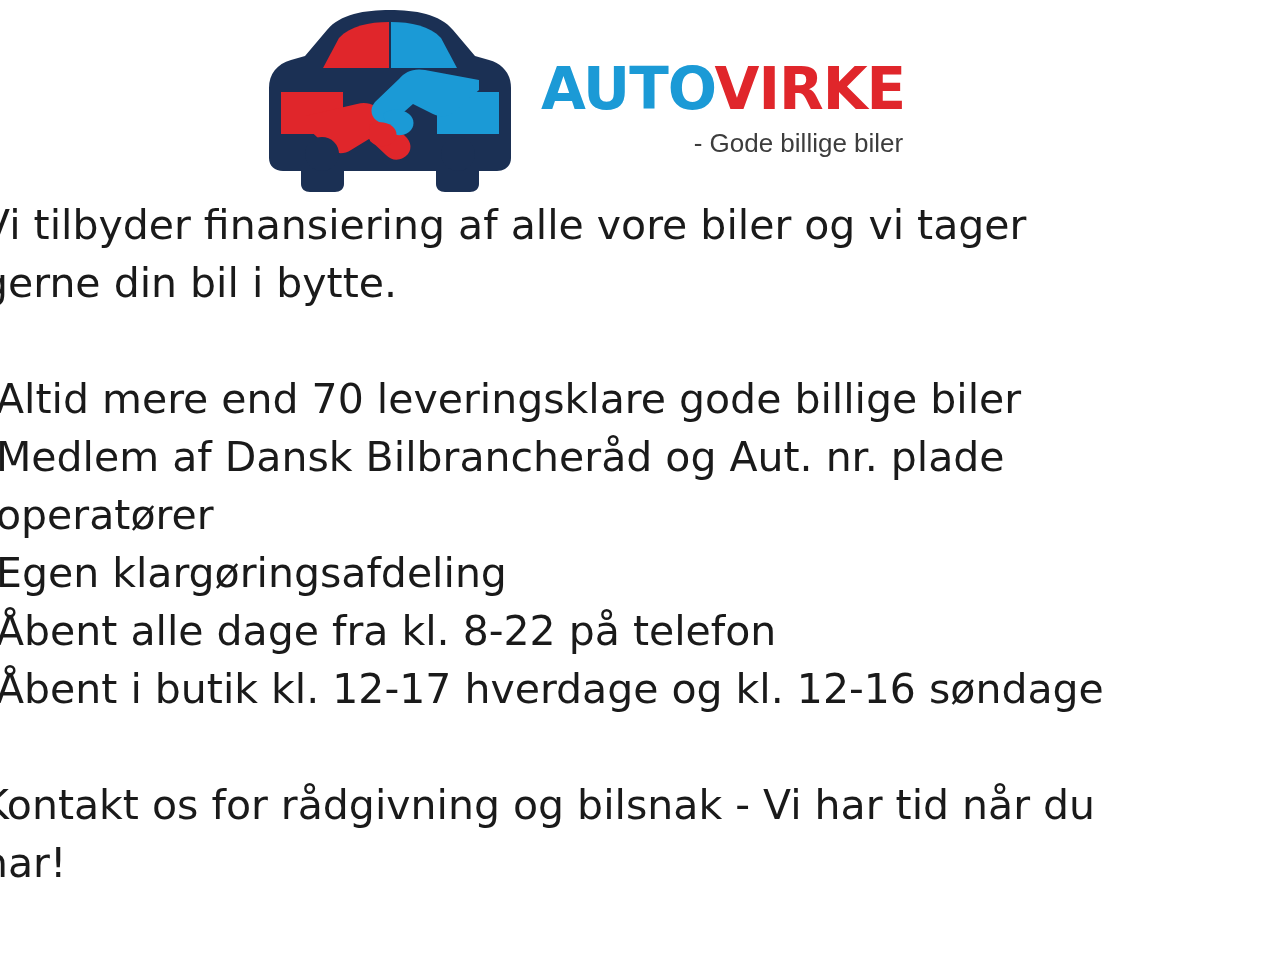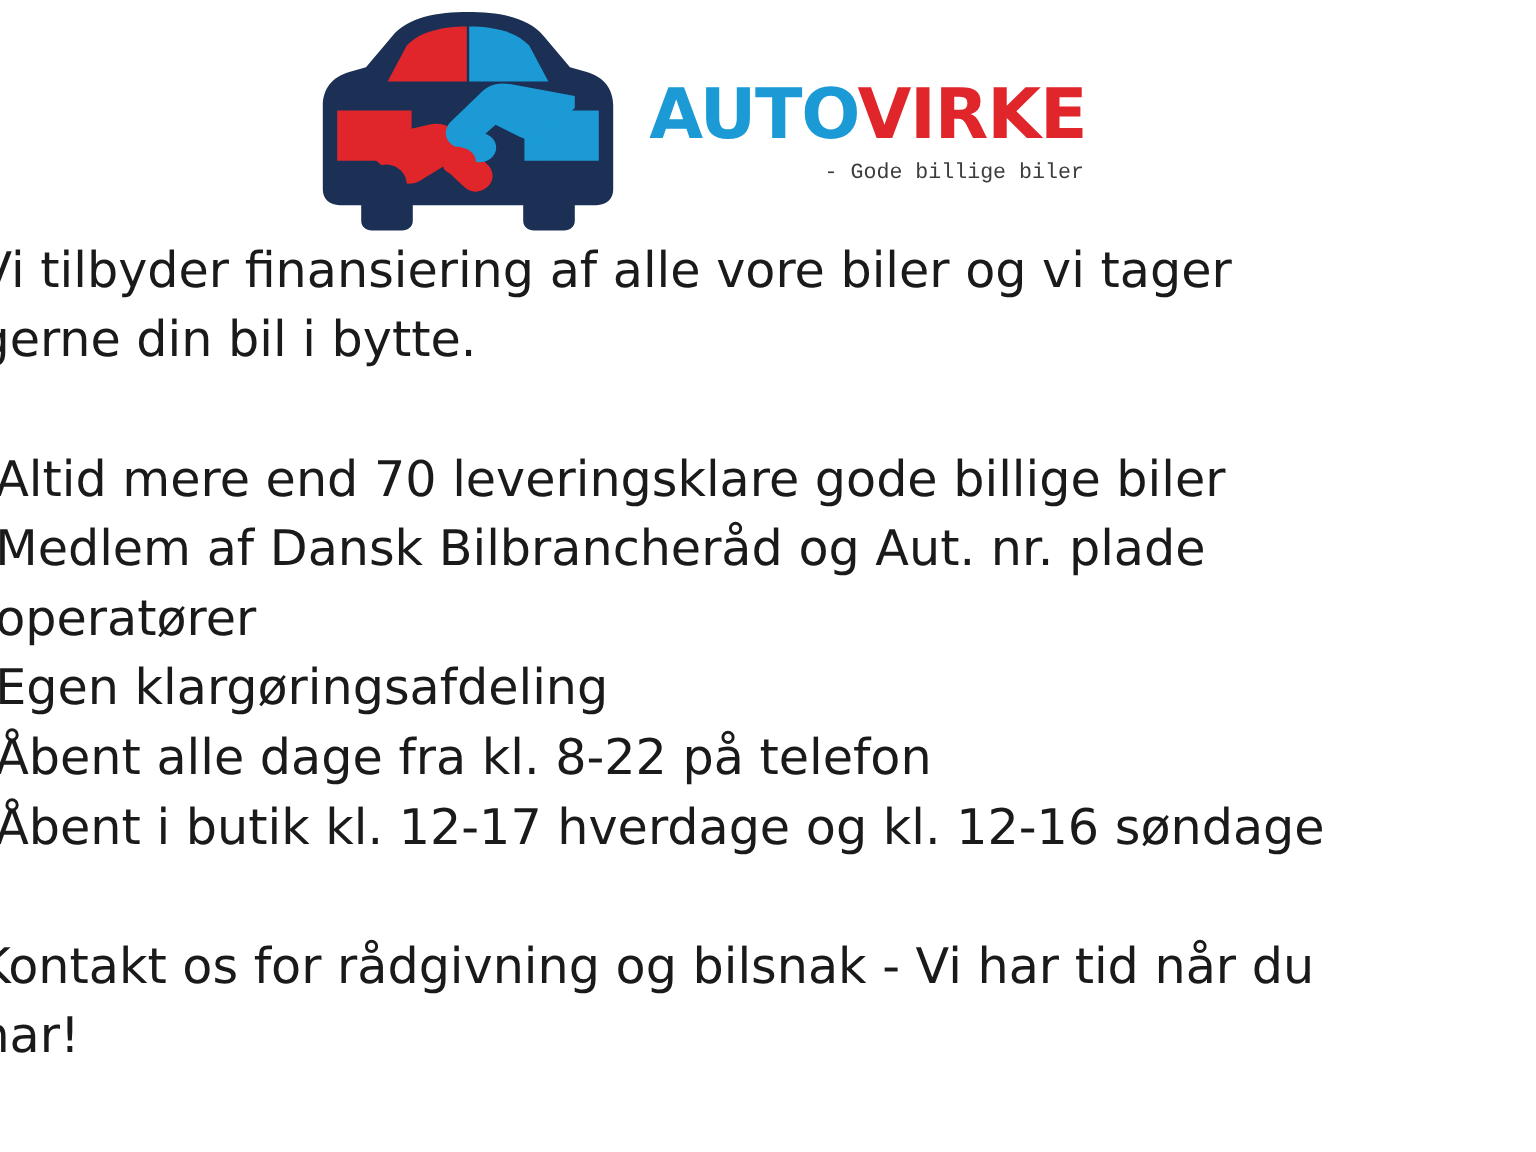--- a/index.html
+++ b/index.html
@@ -47,22 +47,22 @@
     font-weight: bold;
     font-size: 58px;
     letter-spacing: -1px;
     line-height: 1;
     white-space: nowrap;
   }
   .wordmark .w-auto { color: #1b9ad6; }
   .wordmark .w-virke { color: #e0262b; }
   .tagline {
     margin-top: 10px;
-    font-family: Liberation Mono, monospace;
-    font-size: 18px;
+    font-family: Liberation Sans, sans-serif;
+    font-size: 26px;
     color: #3d3d3d;
     white-space: nowrap;
     padding-right: 2px;
   }
 
   
   .copy {
     position: absolute;
     left: -18px;
     top: 196px;

